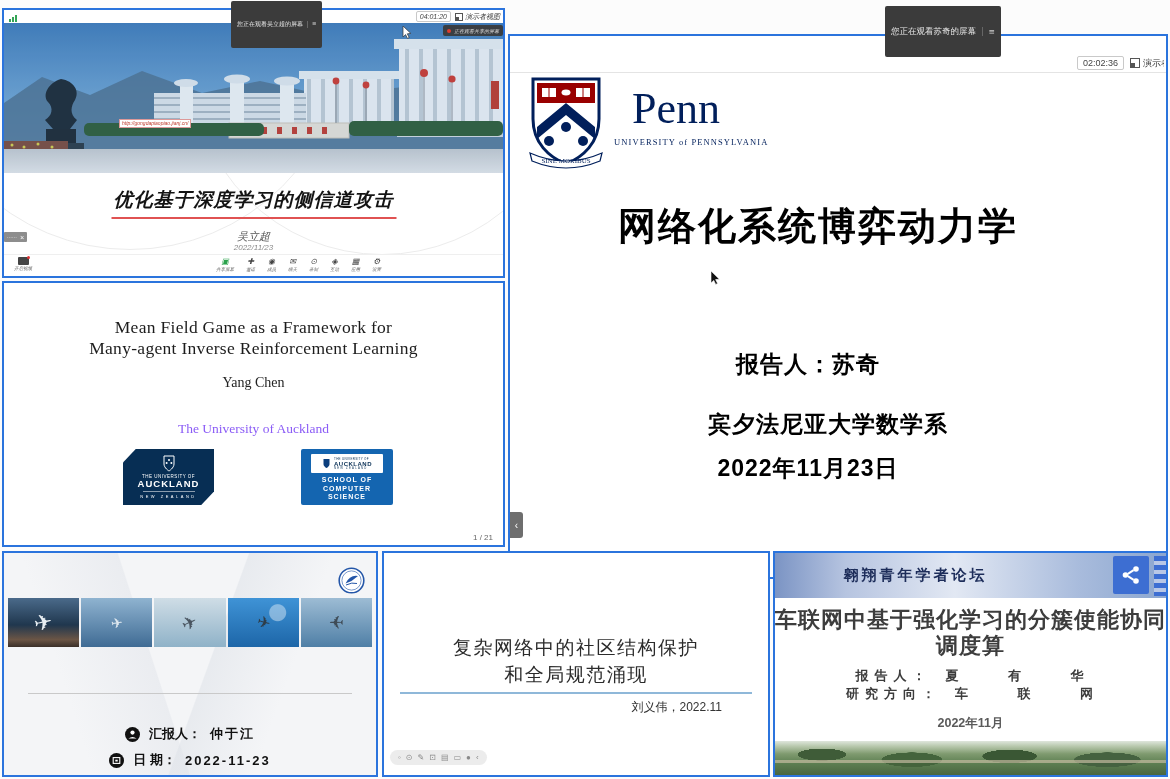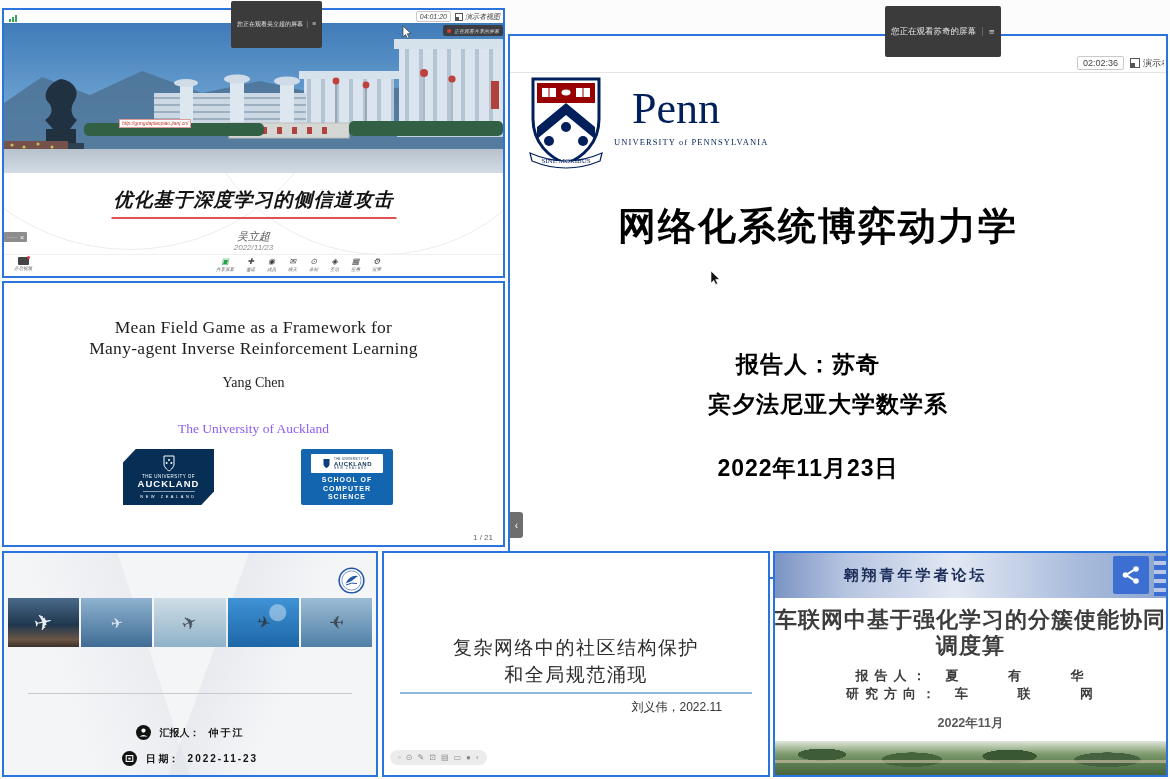--- a/index.html
+++ b/index.html
@@ -84,21 +84,21 @@
   .timer-chip-c{font-size:9px;color:#444;border:1px solid #c9c9c9;border-radius:2px;padding:1px 5px;background:#fff;}
   .view-clip-c{display:flex;align-items:center;gap:3px;font-size:9px;color:#333;width:34px;overflow:hidden;white-space:nowrap;}
   .layout-ico-c{display:inline-block;width:10px;height:10px;border:1px solid #555;box-sizing:border-box;position:relative;flex:none;background:#fff;}
   .layout-ico-c::after{content:"";position:absolute;left:0;bottom:0;width:4px;height:4px;background:#555;}
   .c-slide{position:absolute;left:0;top:37px;right:0;bottom:0;background:#fff;}
   .penn-logo{position:absolute;left:16px;top:2px;display:flex;align-items:flex-start;}
   .penn-word{font-family:"Liberation Serif",serif;font-size:44px;color:#011F5B;line-height:48px;margin-left:26px;margin-top:10px;}
   .penn-sub{position:absolute;left:104px;top:64px;font-size:8.5px;letter-spacing:1.1px;color:#011F5B;font-family:"Liberation Serif",serif;white-space:nowrap;}
   .c-title{position:absolute;left:0;right:40px;top:128px;text-align:center;font-size:38px;font-weight:bold;color:#000;letter-spacing:2px;}
   .c-line{position:absolute;left:0;right:60px;text-align:center;font-weight:bold;color:#000;font-size:23px;letter-spacing:1px;}
-  .c-l1{top:276px;} .c-l2{top:316px;padding-left:40px;} .c-l3{top:380px;}
+  .c-l1{top:276px;} .c-l2{top:336px;padding-left:40px;} .c-l3{top:380px;}
   .c-collapse{position:absolute;left:0;top:476px;width:13px;height:26px;background:#6e6e6e;border-radius:0 3px 3px 0;
     color:#fff;display:flex;align-items:center;justify-content:center;font-size:10px;cursor:pointer;z-index:5;}
   .cursor-b{position:absolute;left:200px;top:198px;z-index:6;}
 
   
   .panel-d{left:2px;top:551px;width:376px;height:226px;background:
       linear-gradient(110deg,transparent 54%,rgba(222,226,232,.55) 54.3%,transparent 73%),
       linear-gradient(252deg,transparent 58%,rgba(225,228,234,.5) 58.3%,transparent 80%),#f4f5f7;}
   .d-logo{position:absolute;right:11px;top:14px;width:27px;height:27px;}
   .d-strip{position:absolute;left:4px;right:4px;top:45px;height:49px;display:flex;gap:2px;}
@@ -110,21 +110,21 @@
   .d5{background:linear-gradient(180deg,#9dbcd4 0%,#4f7fa6 100%);}
   .plane{font-family:"DejaVu Sans",sans-serif;line-height:1;}
   .d1 .plane{color:#e8eef2;font-size:22px;transform:rotate(-12deg);}
   .d2 .plane{color:#dfe8ef;font-size:14px;transform:rotate(-8deg);}
   .d3 .plane{color:#4a5560;font-size:18px;transform:rotate(-25deg);}
   .d4 .plane{color:#2e3d49;font-size:16px;transform:rotate(15deg);}
   .d5 .plane{color:#3f4c57;font-size:18px;transform:scaleX(-1);}
   .d-title{position:absolute;left:0;right:0;top:112px;text-align:center;font-size:20px;font-weight:bold;color:#141414;letter-spacing:2px;}
   .d-underline{position:absolute;left:24px;right:24px;top:140px;height:1px;background:#c9c9c9;}
   .d-row{position:absolute;left:0;right:0;display:flex;align-items:center;justify-content:center;gap:9px;
-    font-size:10px;font-weight:bold;color:#111;}
+    font-size:13px;font-weight:bold;color:#111;}
   .d-r1{top:172px;} .d-r2{top:198px;}
   .d-row .val{letter-spacing:2px;}
 
   
   .panel-e{left:382px;top:551px;width:388px;height:226px;}
   .e-t1,.e-t2{position:absolute;left:0;right:0;text-align:center;font-size:19px;color:#2b2b2b;letter-spacing:1.5px;}
   .e-t1{top:82px;} .e-t2{top:109px;}
   .e-underline{position:absolute;left:16px;right:16px;top:139px;height:2px;background:#8fb8d9;}
   .e-byline{position:absolute;right:46px;top:146px;font-size:12px;color:#333;}
   .e-toolbar{position:absolute;left:6px;bottom:10px;height:15px;background:#ececec;border-radius:8px;

